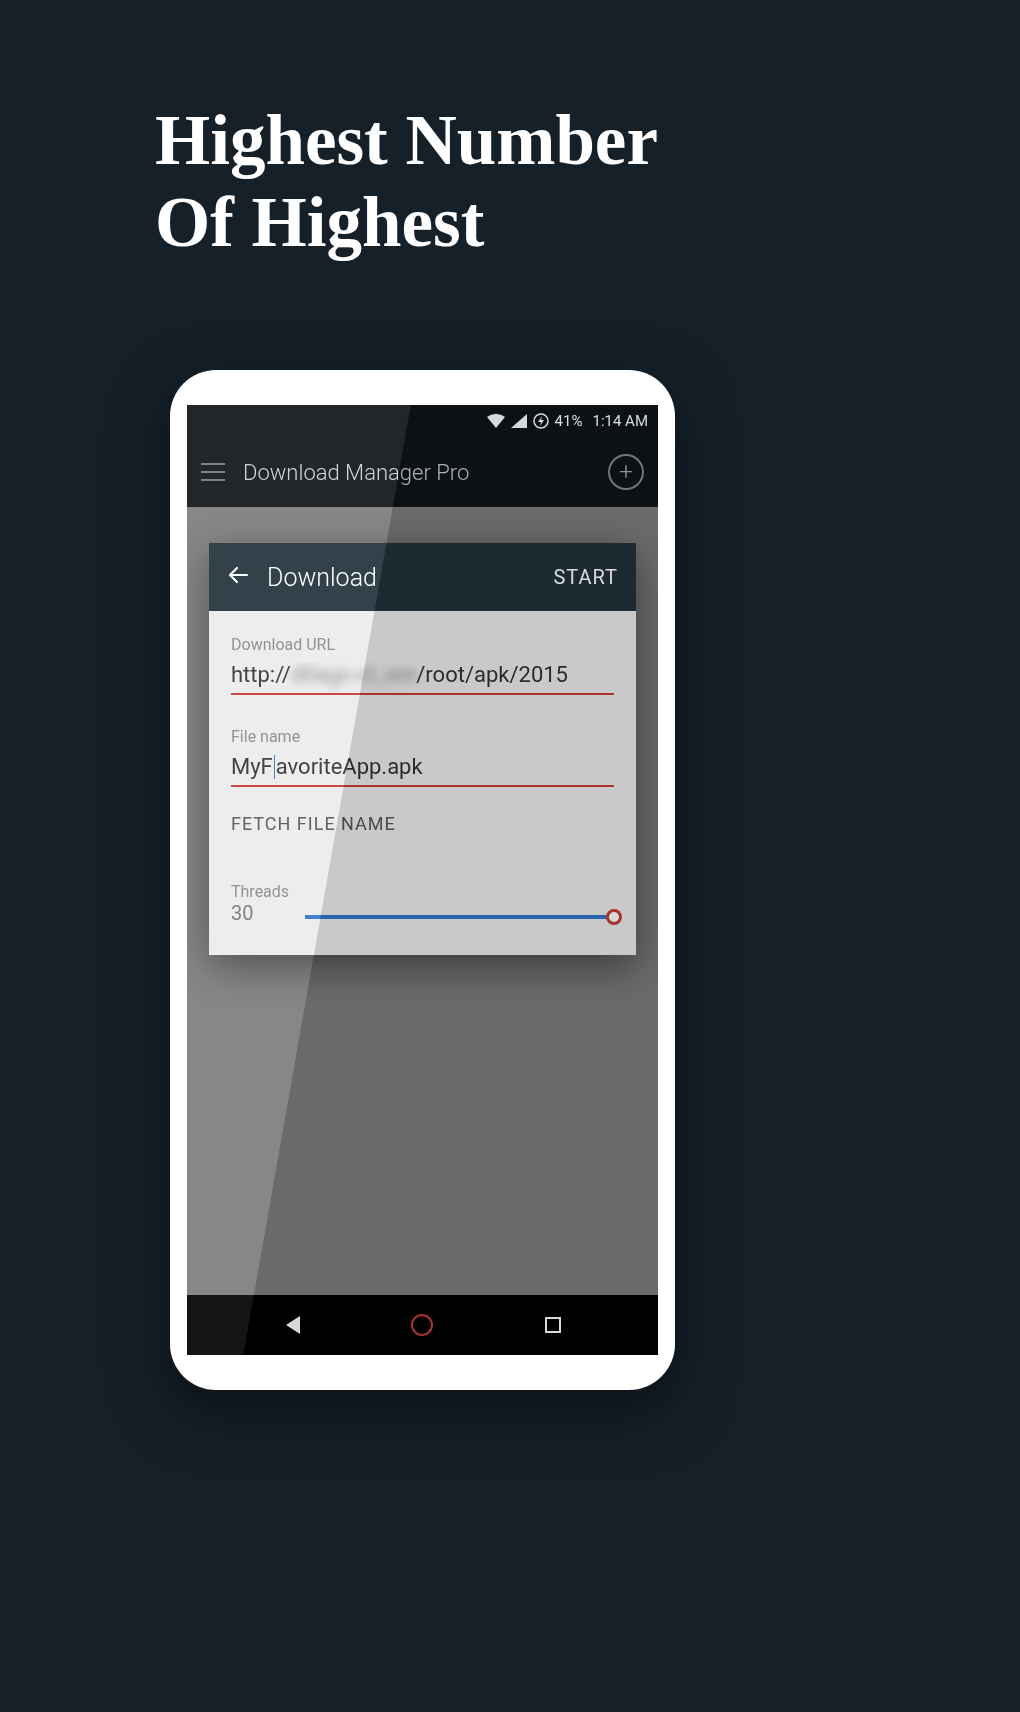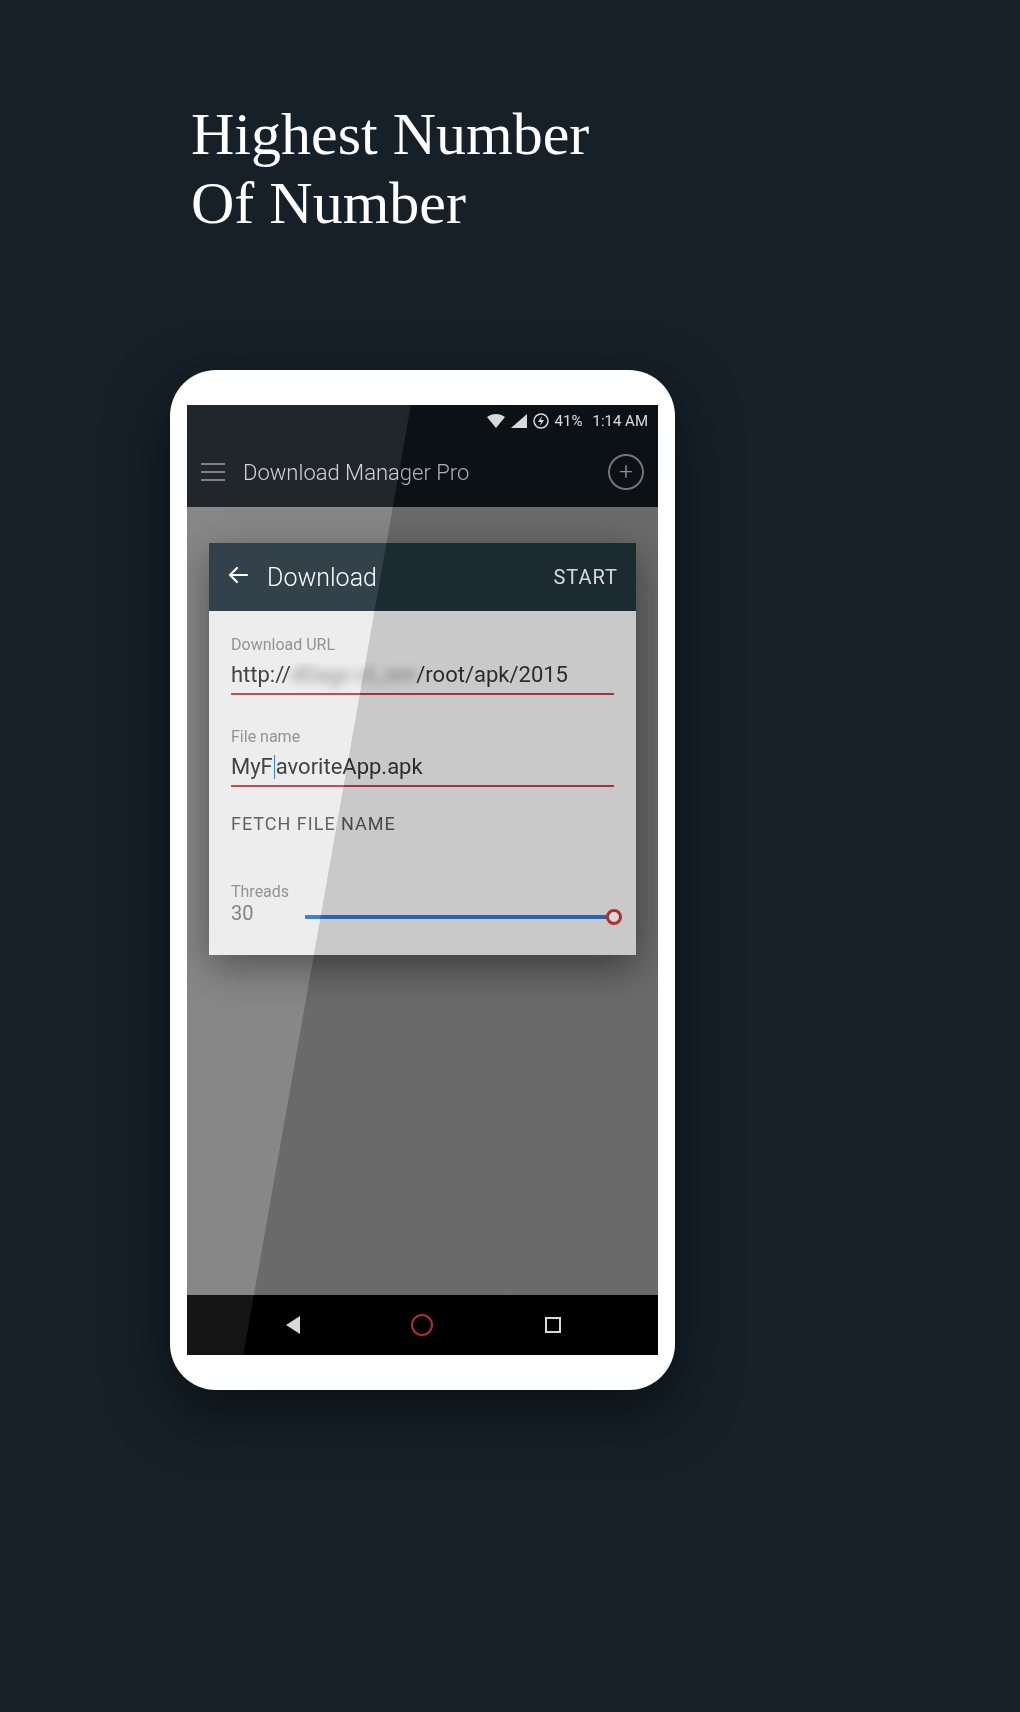--- a/index.html
+++ b/index.html
@@ -6,25 +6,24 @@
 body {
   background: #152029;
   width: 1020px;
   height: 1712px;
   font-family: -apple-system, BlinkMacSystemFont, 'Segoe UI', Roboto, sans-serif;
   overflow: hidden;
 }
 .headline {
   color: #fff;
   font-family: Georgia, 'Times New Roman', serif;
-  font-size: 60px;
-  font-weight: 400;
+  font-size: 71px;
+  font-weight: 700;
   line-height: 1.15;
   padding: 100px 0 0 155px;
-  margin-left: 36px;
 }
 .phone {
   width: 505px;
   height: 1020px;
   background: #fff;
   border-radius: 46px;
   position: absolute;
   left: 170px;
   top: 370px;
   overflow: hidden;
@@ -171,21 +170,21 @@
   width: 22px; height: 22px;
   border: 2.5px solid #c93a3a;
   border-radius: 50%;
 }
 </style>
 </head>
 <body>
 
 <div class="headline">
   <div>Highest Number</div>
-  <div>Of Number</div>
+  <div>Of Highest</div>
 </div>
 
 <div class="phone">
   <div class="screen">
     <div class="scrim"></div>
 
     <div class="status-bar">
       <span class="wifi-icon">
         <svg width="18" height="14" viewBox="0 0 18 14">
             <path d="M9 14 L0 3 C5 -1 13 -1 18 3 Z" fill="#fff"></path>

